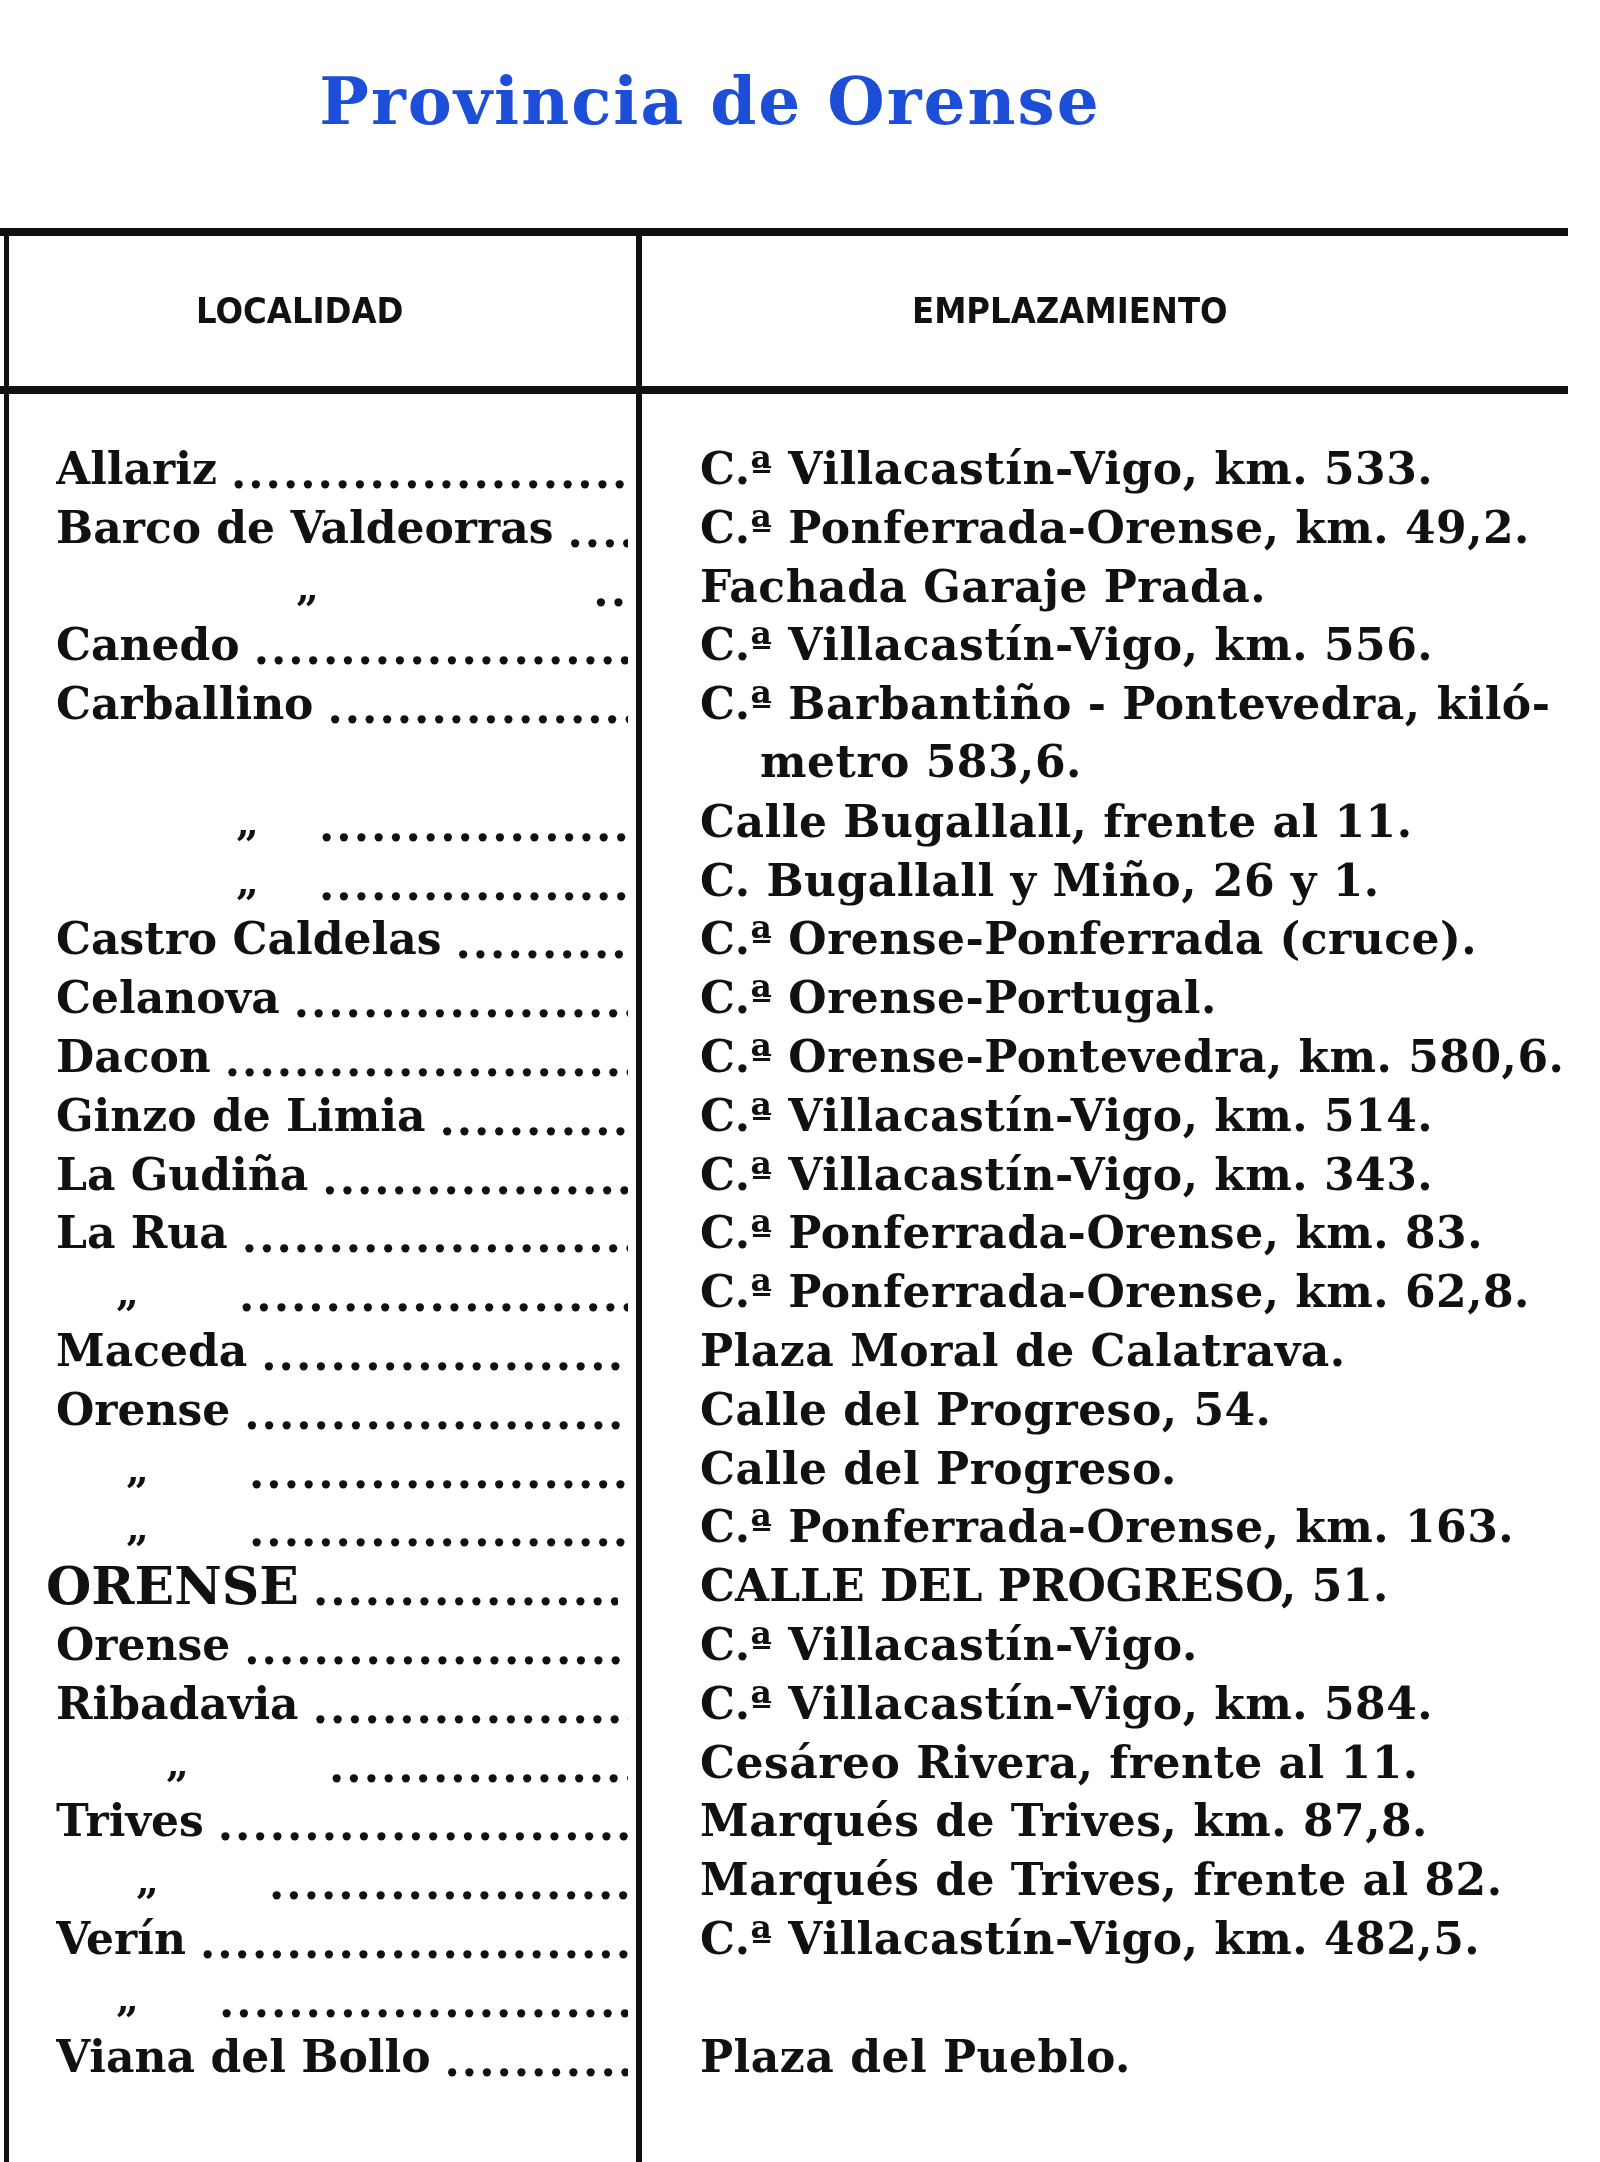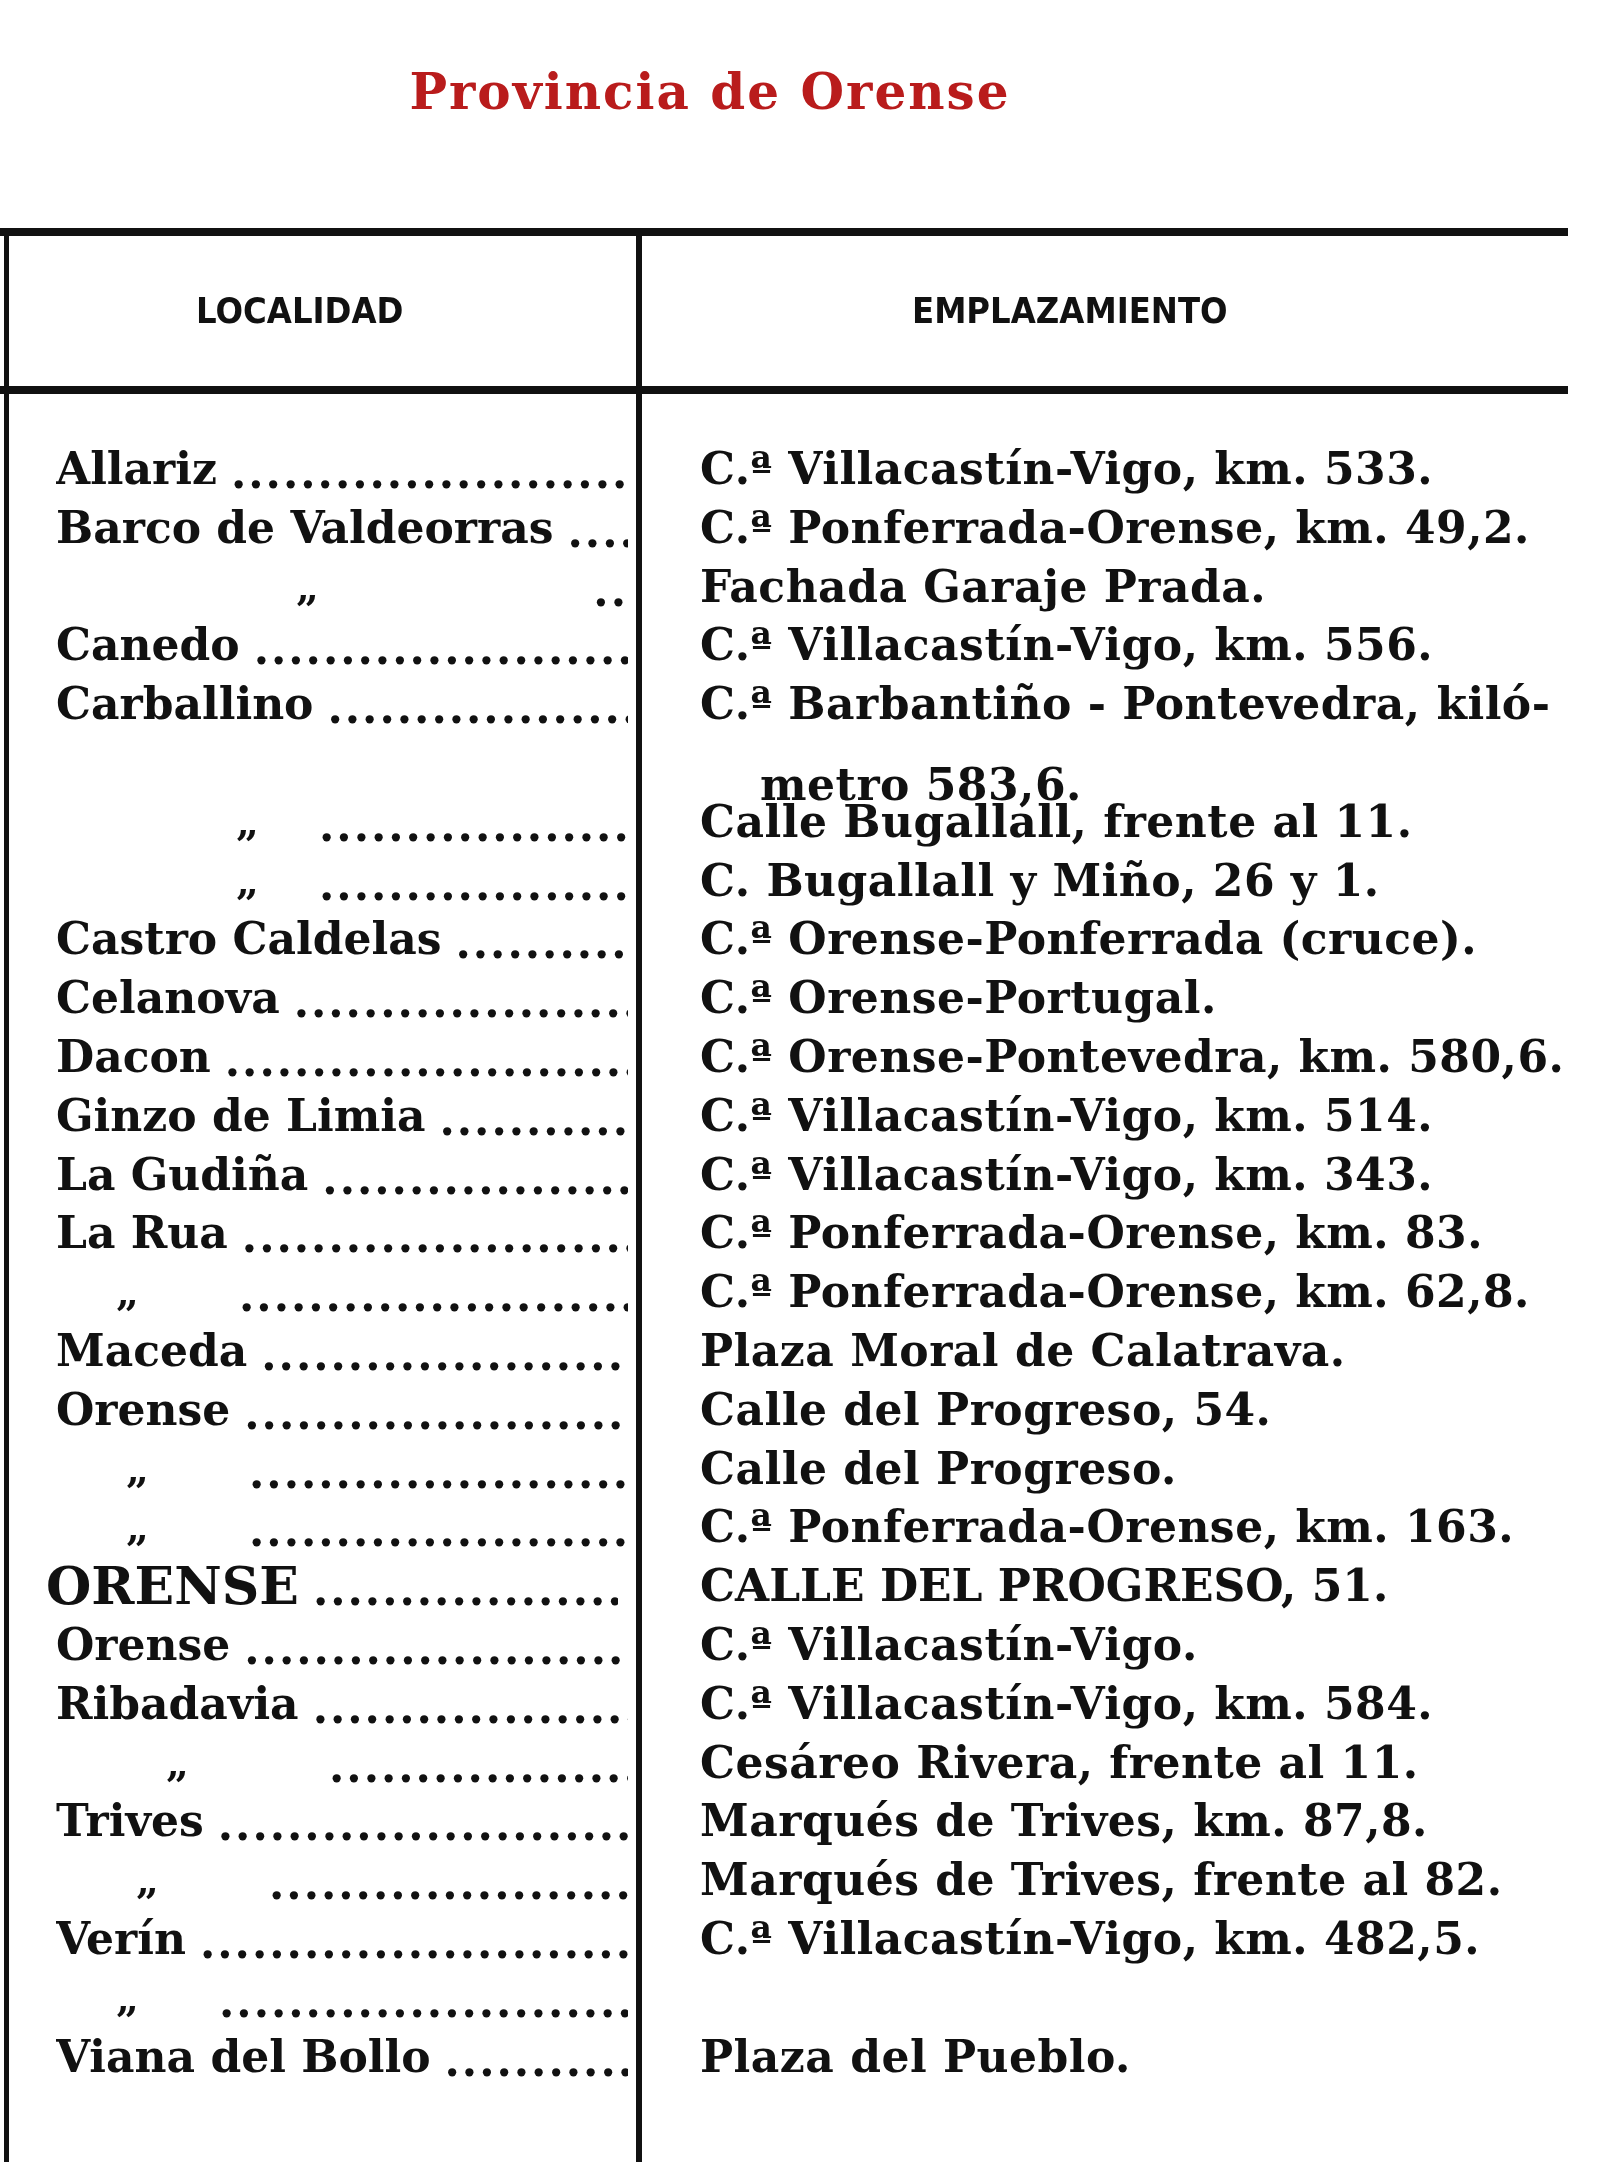--- a/index.html
+++ b/index.html
@@ -16,23 +16,23 @@
       color: #111111;
     }
     .title {
       position: absolute;
       left: 0;
       width: 1420px;
       top: 62px;
       text-align: center;
       font-family: "DejaVu Serif", serif;
       font-weight: bold;
-      font-size: 50px;
+      font-size: 66px;
       letter-spacing: 2px;
-      color: #b91c1c;
+      color: #1d4ed8;
     }
     .rule {
       position: absolute;
       background: #111111;
     }
     .rule-top { left: 0; top: 228px; width: 1568px; height: 8px; }
     .rule-head { left: 0; top: 386px; width: 1568px; height: 8px; }
     .vline-left { left: 4px; top: 230px; width: 5px; height: 1932px; }
     .vline-mid { left: 636px; top: 230px; width: 6px; height: 1932px; }
     .header-cell {
@@ -105,21 +105,20 @@
       white-space: normal;
       letter-spacing: 0.5px;
     }
     .emp.caps {
       font-size: 44px;
       letter-spacing: 0px;
     }
     .emp .line2 {
       display: block;
       padding-left: 60px;
-      margin-top: 23px;
     }
   </style>
 </head>
 <body>
 
 <div class="title">Provincia de Orense</div>
 
 <div class="rule rule-top"></div>
 <div class="rule rule-head"></div>
 <div class="rule vline-left"></div>

